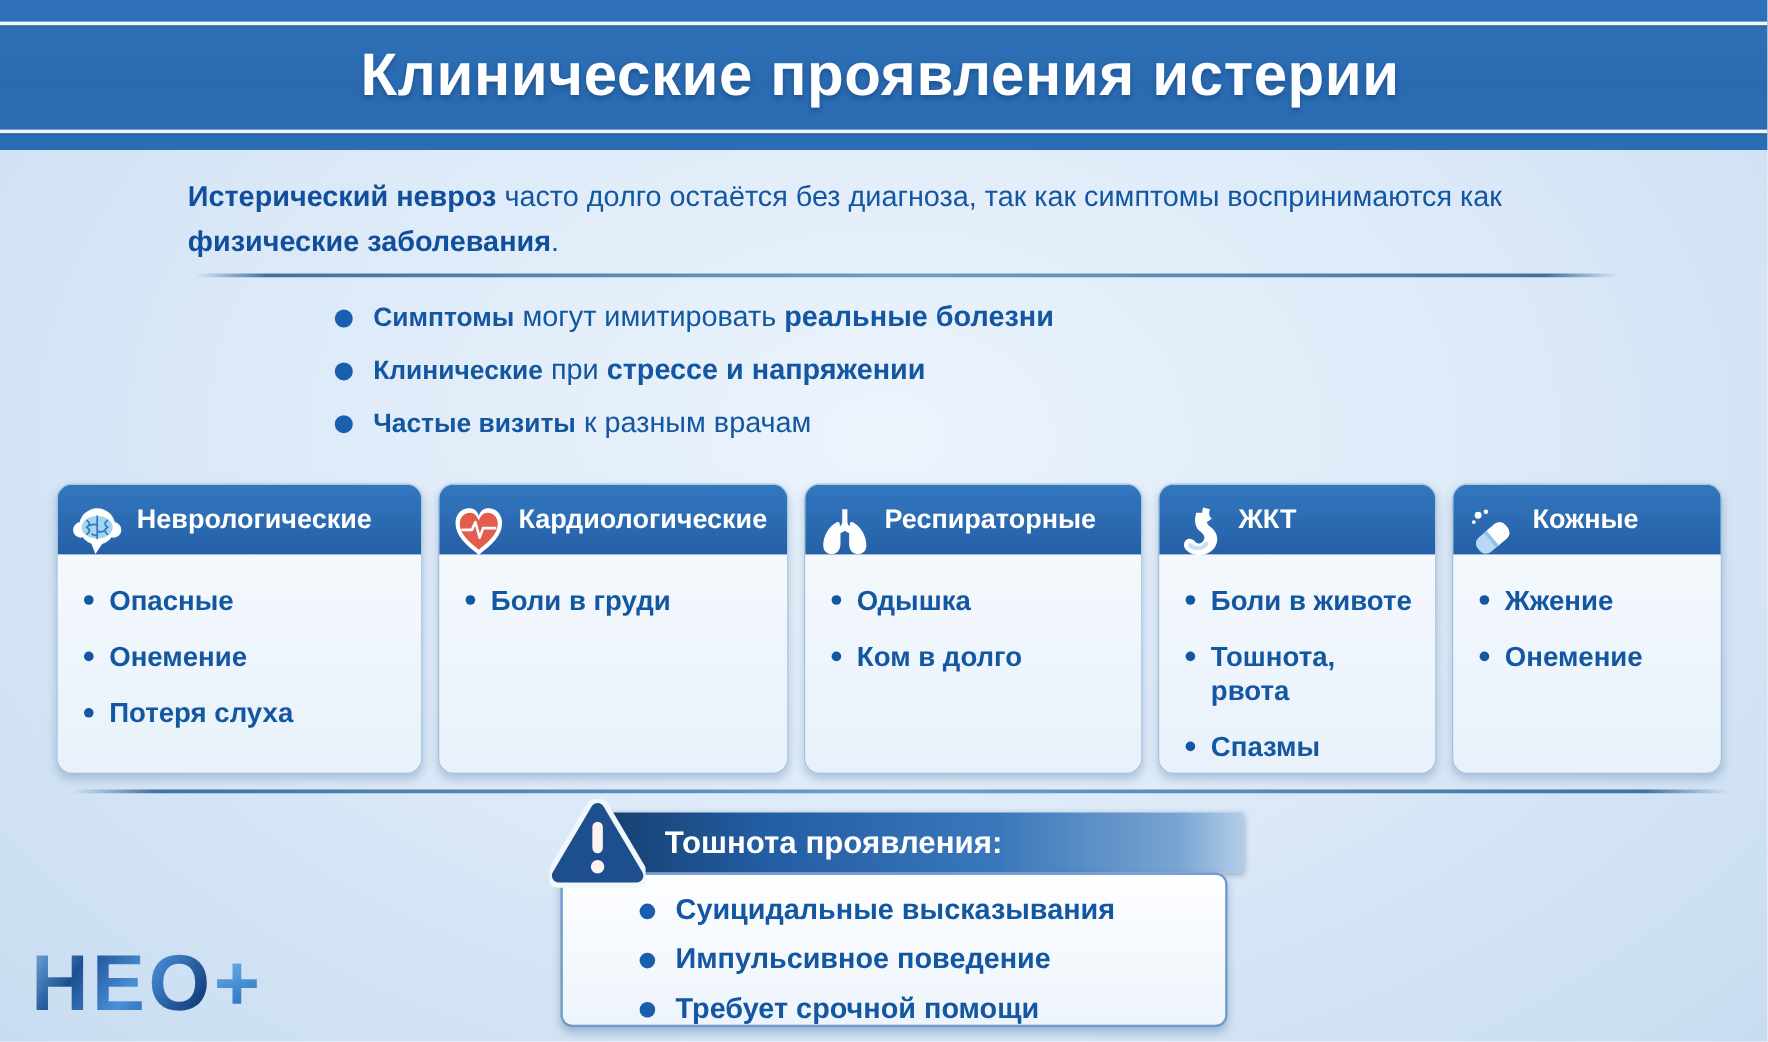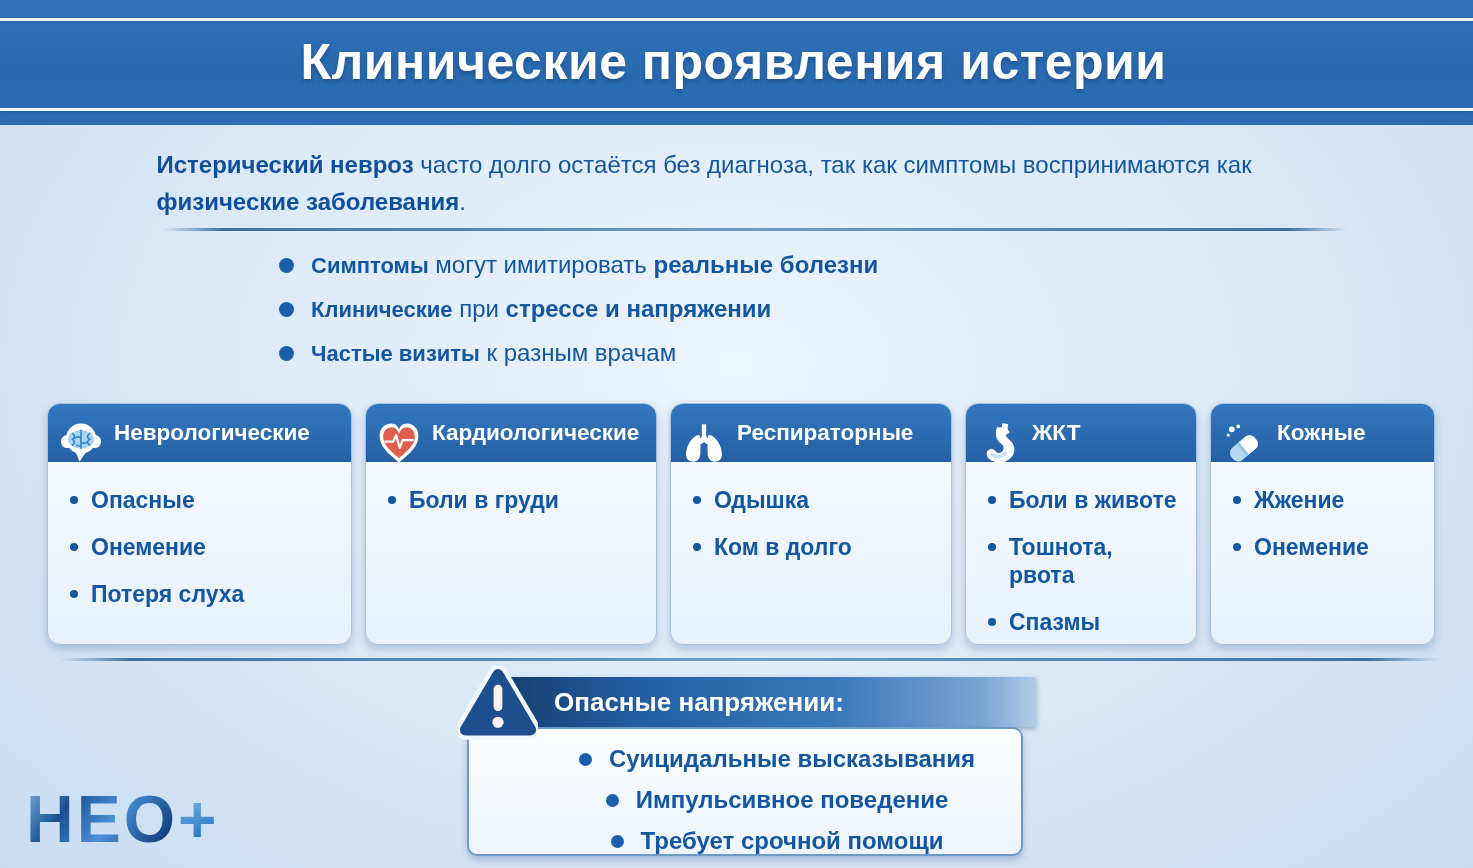--- a/index.html
+++ b/index.html
@@ -60,21 +60,21 @@
   .warn-bar { position:absolute; left:46px; top:11px; height:50px; width:532px;
     background:linear-gradient(90deg,#16406f 0%, #235da3 25%, #3b78bb 62%, #79a5d3 90%, #b3cde8 100%);
     display:flex; align-items:center; padding-left:50px;
     color:#ffffff; font-weight:700; font-size:26px; z-index:1;
     box-shadow:0 2px 5px rgba(25,55,95,.35); border-radius:2px; }
   .warn-body { position:absolute; left:9px; top:61px; width:556px; height:129px;
     background:linear-gradient(180deg,#fdfeff 0%, #edf4fb 100%);
     border:2px solid #6d9bc9; border-radius:10px;
     box-shadow:0 4px 7px rgba(45,85,135,.3); z-index:2;
     padding:16px 0 0 64px; display:flex; flex-direction:column; gap:13px; }
-  .warn-item { display:flex; align-items:center; gap:17px; font-size:24px; font-weight:700; color:#1356a2;justify-content:center; }
+  .warn-item { display:flex; align-items:center; gap:17px; font-size:24px; font-weight:700; color:#1356a2; }
   .warn-item .dot { width:13px; height:13px; border-radius:50%; background:#1a5fae; flex:none; }
 
   
   .logo { position:absolute; left:26px; top:784px; font-size:66px; font-weight:900;
     letter-spacing:3px; line-height:70px; user-select:none; }
   .logo .neo {
     background:linear-gradient(125deg,#7db8e8 0%, #1c4f92 28%, #4a90d9 55%, #123e7b 88%);
     -webkit-background-clip:text; background-clip:text; color:transparent; }
   .logo .plus {
     background:linear-gradient(160deg,#8ec7f0 0%, #2d7ac6 70%, #5aa4dd 100%);
@@ -245,21 +245,21 @@
 <div class="warning">
   <span class="warn-triangle">
     <svg viewBox="0 0 64 60">
       <path d="M32 7 L58 51 H6 Z" fill="none" stroke="#f2f7fc" stroke-width="16" stroke-linejoin="round"></path>
       <path d="M32 7 L58 51 H6 Z" fill="#1d4f8f" stroke="#1d4f8f" stroke-width="9" stroke-linejoin="round"></path>
       <rect x="28.5" y="15" width="7" height="21" rx="3.5" fill="#fdf2f2"></rect>
       <circle cx="32" cy="45" r="4.5" fill="#fdf2f2"></circle>
     </svg>
   </span>
   <div class="warn-bar">
-    <span>Опасные напряжении:</span>
+    <span>Тошнота проявления:</span>
   </div>
   <div class="warn-body">
     <div class="warn-item">
         <span class="dot"></span>
         <span>Суицидальные высказывания</span>
       </div>
     <div class="warn-item">
         <span class="dot"></span>
         <span>Импульсивное поведение</span>
       </div>

